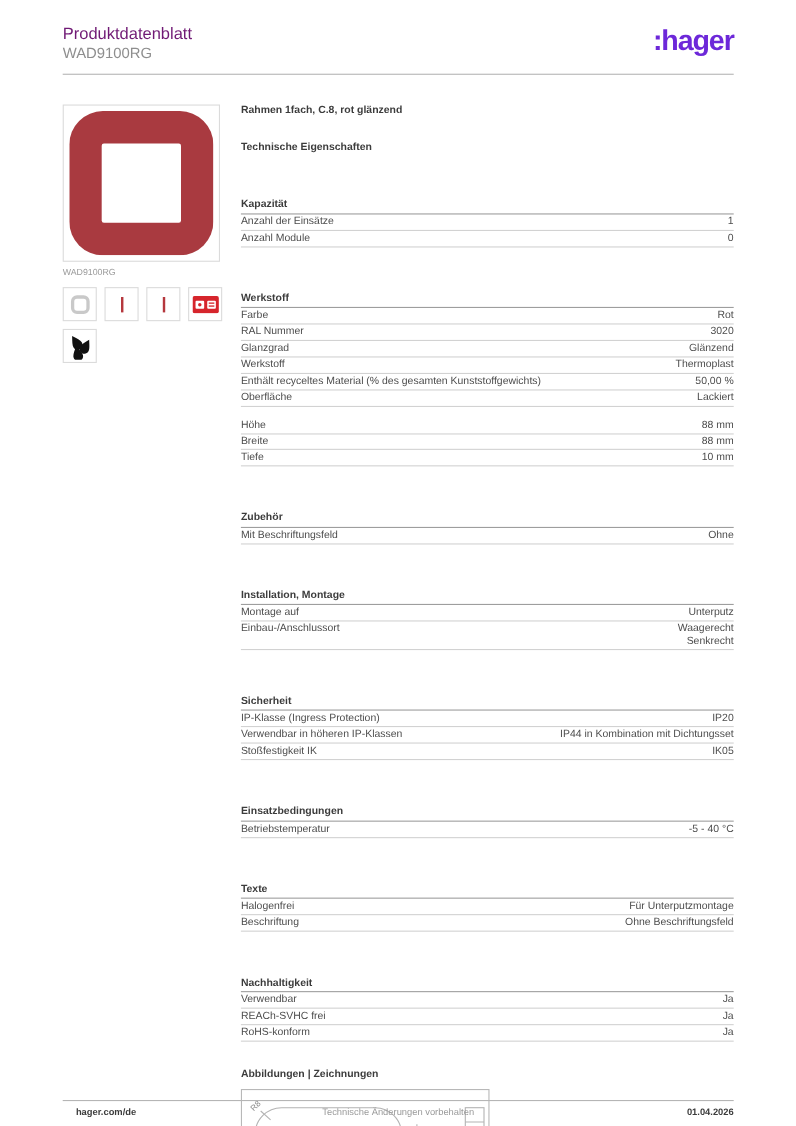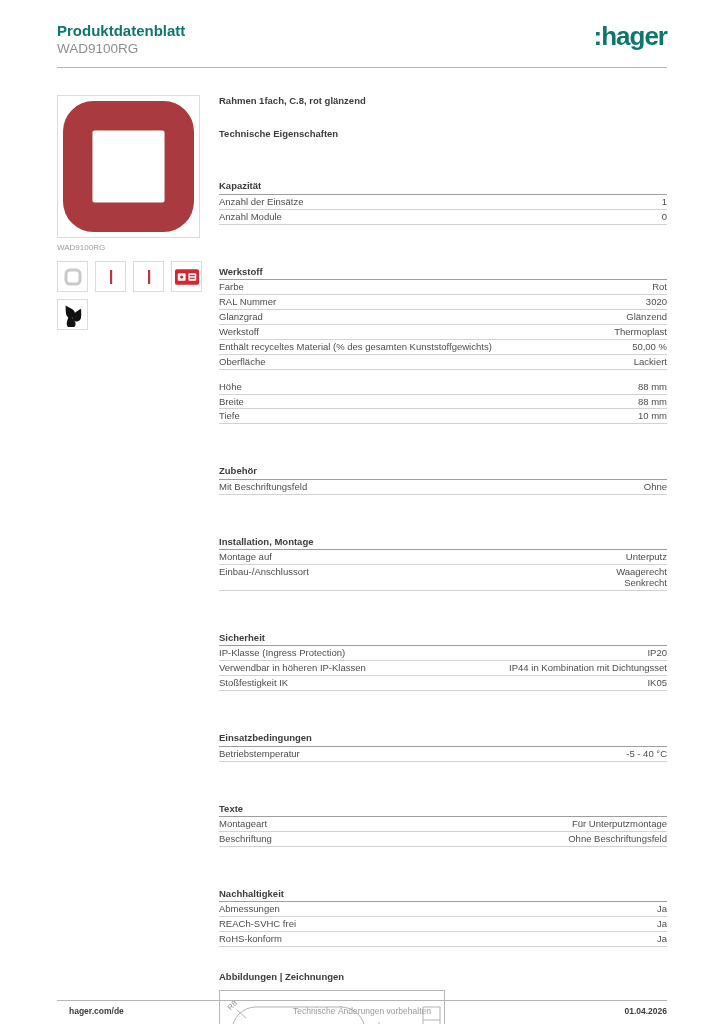--- a/index.html
+++ b/index.html
@@ -4,23 +4,23 @@
 <style>
   * { margin:0; padding:0; box-sizing:border-box; }
   html,body { background:#ffffff; }
   body {
     width:724px; height:1024px; position:relative; overflow:hidden;
     font-family:"Liberation Sans", sans-serif; color:#4d4d4d;
   }
   .page { position:relative; width:724px; height:1024px; background:#fff; }
 
   
-  .header-title { position:absolute; left:57px; top:22px; font-size:15px; font-weight:bold; color:#0f766e; }
+  .header-title { position:absolute; left:57px; top:22px; font-size:15px; font-weight:normal; color:#701a75; }
   .header-sub   { position:absolute; left:57px; top:41px; font-size:13.5px; color:#8e8e8e; }
-  .logo { position:absolute; right:57px; top:21px; font-size:26px; font-weight:bold; color:#0f766e; letter-spacing:-1px; }
+  .logo { position:absolute; right:57px; top:21px; font-size:26px; font-weight:bold; color:#6d28d9; letter-spacing:-1px; }
   .header-rule { position:absolute; left:57px; right:57px; top:67px; height:1px; background:#b5b5b5; }
 
   
   .left-panel { position:absolute; left:57px; top:95px; width:145px; }
   .image-box { width:143px; height:143px; border:1px solid #dbdbdb; display:flex; align-items:center; justify-content:center; background:#fff; }
   .image-caption { margin-top:5px; font-size:8px; color:#9a9a9a; }
   .icon-row { margin-top:9px; display:flex; gap:7px; }
   .icon-box { width:31px; height:31px; border:1px solid #dbdbdb; display:flex; align-items:center; justify-content:center; background:#fff; }
   .icon-row2 { margin-top:7px; display:flex; }
 
@@ -232,36 +232,36 @@
     <span class="row-label">Betriebstemperatur</span>
     <span class="row-value">-5 - 40 °C</span>
   </div>
 </div>
   </section>
 
   <section class="spec-section">
     <h3 class="section-title">Texte</h3>
     <div class="rows">
   <div class="spec-row">
-    <span class="row-label">Montageart</span>
+    <span class="row-label">Halogenfrei</span>
     <span class="row-value">Für Unterputzmontage</span>
   </div>
 
   <div class="spec-row">
     <span class="row-label">Beschriftung</span>
     <span class="row-value">Ohne Beschriftungsfeld</span>
   </div>
 </div>
   </section>
 
   <section class="spec-section">
     <h3 class="section-title">Nachhaltigkeit</h3>
     <div class="rows">
   <div class="spec-row">
-    <span class="row-label">Abmessungen</span>
+    <span class="row-label">Verwendbar</span>
     <span class="row-value">Ja</span>
   </div>
 
   <div class="spec-row">
     <span class="row-label">REACh-SVHC frei</span>
     <span class="row-value">Ja</span>
   </div>
 
   <div class="spec-row">
     <span class="row-label">RoHS-konform</span>

